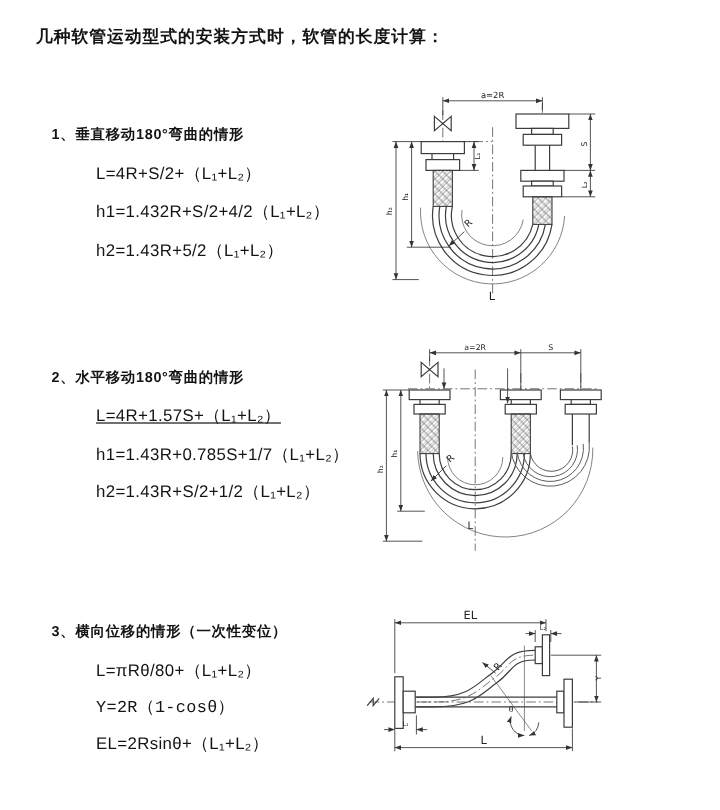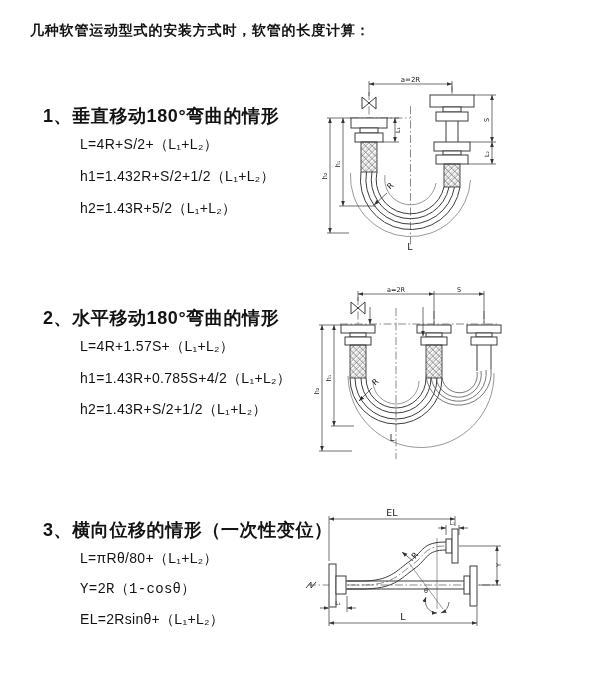--- a/index.html
+++ b/index.html
@@ -4,46 +4,46 @@
 <style>
   html,body { margin:0; padding:0; background:#e9e9e9; }
   .page {
     position:relative; width:600px; height:675px; margin:0 auto;
     background:#ffffff; overflow:hidden;
     border-right:1px solid #c9c9c9; border-bottom:1px solid #0f766e;
     font-family:"Liberation Sans","DejaVu Sans",sans-serif;
   }
   .t { position:absolute; white-space:nowrap; color:#141414; }
   .title   { font-size:14px; font-weight:600; letter-spacing:0.8px; }
-  .heading { font-size:18px; font-weight:600; letter-spacing:0.6px; }
+  .heading { font-size:12px; font-weight:600; letter-spacing:0.6px; }
   .formula { font-size:14px; font-weight:400; letter-spacing:0.3px;margin-left:16px; }
   svg { position:absolute; overflow:visible; }
   svg text { font-family:"DejaVu Sans","Liberation Sans",sans-serif; fill:#222; }
   .obj  { stroke:#3d3d3d; stroke-width:1;   fill:none; }
   .objf { stroke:#3d3d3d; stroke-width:1;   fill:#ffffff; }
   .thin { stroke:#6b6b6b; stroke-width:0.7; fill:none; }
   .dim  { stroke:#333333; stroke-width:0.7; fill:none; }
   .cl   { stroke:#5a5a5a; stroke-width:0.7; fill:none; stroke-dasharray:8 2.5 1.5 2.5; }
   .cons { stroke:#5a5a5a; stroke-width:0.6; fill:none; }
 </style>
 </head>
 <body>
 
 <div class="page">
 
   <div class="t title" style="left:30px; top:22px;">几种软管运动型式的安装方式时，软管的长度计算：</div>
 
   <div class="t heading" style="left:43px; top:104px;">1、垂直移动180°弯曲的情形</div>
   <div class="t formula" style="left:64px; top:136px;">L=4R+S/2+（L₁+L₂）</div>
-  <div class="t formula" style="left:64px; top:168px;">h1=1.432R+S/2+1/2（L₁+L₂）</div>
+  <div class="t formula" style="left:64px; top:168px;">h1=1.432R+S/2+4/2（L₁+L₂）</div>
   <div class="t formula" style="left:64px; top:200px;">h2=1.43R+5/2（L₁+L₂）</div>
 
   <div class="t heading" style="left:43px; top:306px;">2、水平移动180°弯曲的情形</div>
-  <div class="t formula" style="left:64px; top:338px;">L=4R+1.57S+（L₁+L₂）</div>
-  <div class="t formula" style="left:64px; top:370px;">h1=1.43R+0.785S+4/2（L₁+L₂）</div>
+  <div class="t formula" style="left:64px; top:338px;text-decoration:underline;">L=4R+1.57S+（L₁+L₂）</div>
+  <div class="t formula" style="left:64px; top:370px;">h1=1.43R+0.785S+1/7（L₁+L₂）</div>
   <div class="t formula" style="left:64px; top:401px;">h2=1.43R+S/2+1/2（L₁+L₂）</div>
 
   <div class="t heading" style="left:43px; top:518px;">3、横向位移的情形（一次性变位）</div>
   <div class="t formula" style="left:64px; top:550px;">L=πRθ/80+（L₁+L₂）</div>
   <div class="t formula" style="left:64px; top:580px;font-family:Liberation Mono, monospace;">Y=2R（1-cosθ）</div>
   <div class="t formula" style="left:64px; top:611px;">EL=2Rsinθ+（L₁+L₂）</div>
 
   <svg style="left:318px; top:76px;" width="270" height="185" viewBox="0 0 270 185">
     <defs>
       <marker id="ar1" viewBox="0 0 10 10" refX="9.5" refY="5" markerWidth="8" markerHeight="8" orient="auto-start-reverse">

